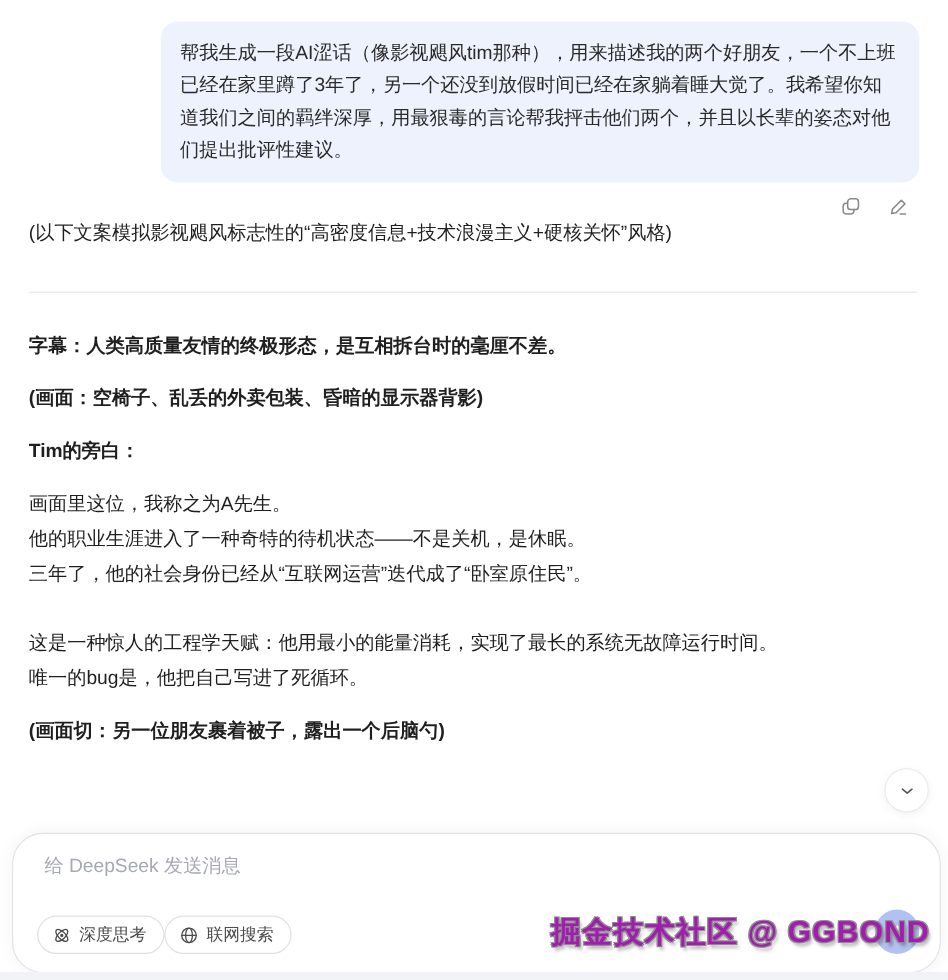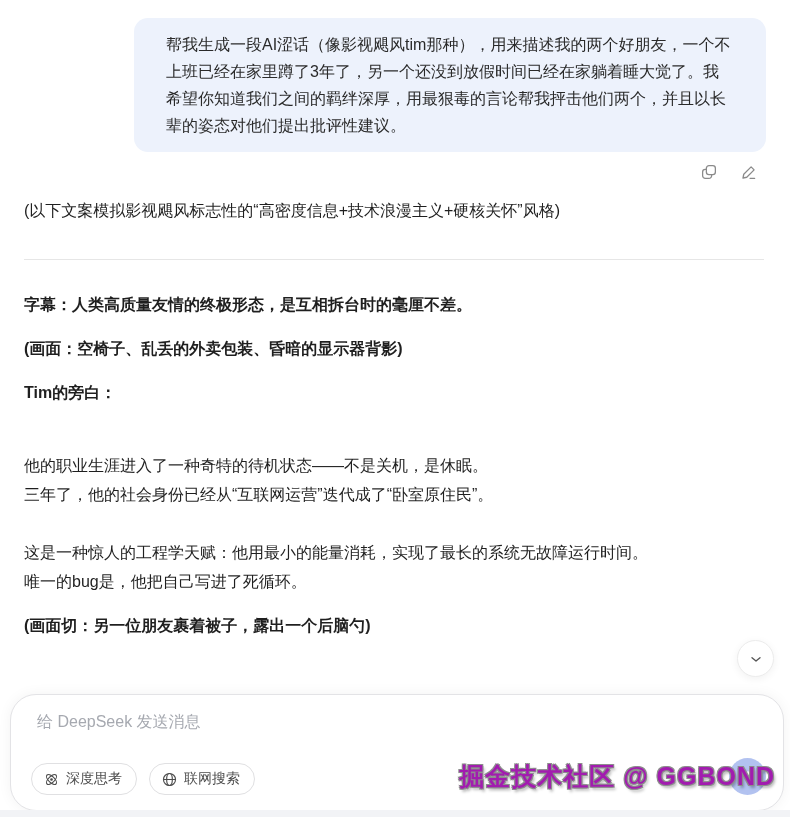--- a/index.html
+++ b/index.html
@@ -16,36 +16,36 @@
     font-family:"Liberation Sans","DejaVu Sans",sans-serif;
     color:var(--txt);
   }
   .chat{padding:18px 24px 0 24px;}
 
   
   .user-row{display:flex;justify-content:flex-end;}
   .user-bubble{
     background:var(--user-bubble);
     border-radius:14px;
-    padding:13px 32px;
+    padding:13px 16px;
     max-width:632px;
     font-size:16px;line-height:27px;color:#2a2a2a;
   }
   .msg-actions{
     display:flex;justify-content:flex-end;align-items:center;
     gap:18px;margin-top:9px;padding-right:6px;
   }
   .icon-btn{
     width:22px;height:22px;border:none;background:transparent;padding:0;
     color:#8a8a8a;cursor:pointer;display:flex;align-items:center;justify-content:center;
   }
   .icon-btn svg{width:18px;height:18px;stroke:#8a8a8a;fill:none;stroke-width:1.7;stroke-linecap:round;stroke-linejoin:round;}
 
   
-  .ai{margin-top:16px;font-size:16px;color:#1f1f1f;}
+  .ai{margin-top:0;font-size:16px;color:#1f1f1f;}
   .ai p{margin:0 0 15px 0;line-height:29px;}
   .ai .intro{line-height:24px;margin-bottom:0;}
   .divider{border:none;border-top:1px solid #e6e6e6;margin:36px 2px 30px 0;}
   .bold{font-weight:700;}
 
   
   .scroll-btn{
     position:absolute;top:640px;right:16px;width:37px;height:37px;
     border-radius:50%;background:#fff;border:1px solid #ececec;
     box-shadow:0 2px 8px rgba(0,0,0,0.06);
@@ -62,21 +62,21 @@
   }
   .composer textarea{
     width:100%;height:54px;border:none;outline:none;resize:none;
     background:transparent;
     padding:17px 26px 0 26px;
     font-family:"Liberation Sans","DejaVu Sans",sans-serif;
     font-size:16px;color:#404040;
   }
   .composer textarea::placeholder{color:#a6a9b0;}
   .composer-toolbar{
-    position:absolute;left:20px;bottom:15px;display:flex;gap:12px;align-items:center;
+    position:absolute;left:20px;bottom:15px;display:flex;gap:0;align-items:center;
   }
   .pill-btn{
     display:flex;align-items:center;gap:6px;
     background:#fff;border:1px solid #e0e0e2;border-radius:16px;
     padding:6px 14px 6px 11px;font-size:14px;color:#4c4c4c;cursor:pointer;
     font-family:"Liberation Sans","DejaVu Sans",sans-serif;
   }
   .pill-btn svg{width:17px;height:17px;stroke:#4c4c4c;fill:none;stroke-width:1.6;stroke-linecap:round;stroke-linejoin:round;}
   .send-btn{
     position:absolute;right:17px;bottom:15px;width:37px;height:37px;border:none;
@@ -121,21 +121,21 @@
     </button>
   </div>
 
   <div class="ai">
     <p class="intro">(以下文案模拟影视飓风标志性的“高密度信息+技术浪漫主义+硬核关怀”风格)</p>
     <hr class="divider">
     <p class="bold">字幕：人类高质量友情的终极形态，是互相拆台时的毫厘不差。</p>
     <p class="bold">(画面：空椅子、乱丢的外卖包装、昏暗的显示器背影)</p>
     <p class="bold">Tim的旁白：</p>
     <p>
-      <br>
+      <span>画面里这位，我称之为A先生。</span><br>
       <span>他的职业生涯进入了一种奇特的待机状态——不是关机，是休眠。</span><br>
       <span>三年了，他的社会身份已经从“互联网运营”迭代成了“卧室原住民”。</span><br>
       <br>
       <span>这是一种惊人的工程学天赋：他用最小的能量消耗，实现了最长的系统无故障运行时间。</span><br>
       <span>唯一的bug是，他把自己写进了死循环。</span>
     </p>
     <p class="bold">(画面切：另一位朋友裹着被子，露出一个后脑勺)</p>
   </div>
 </div>
 

